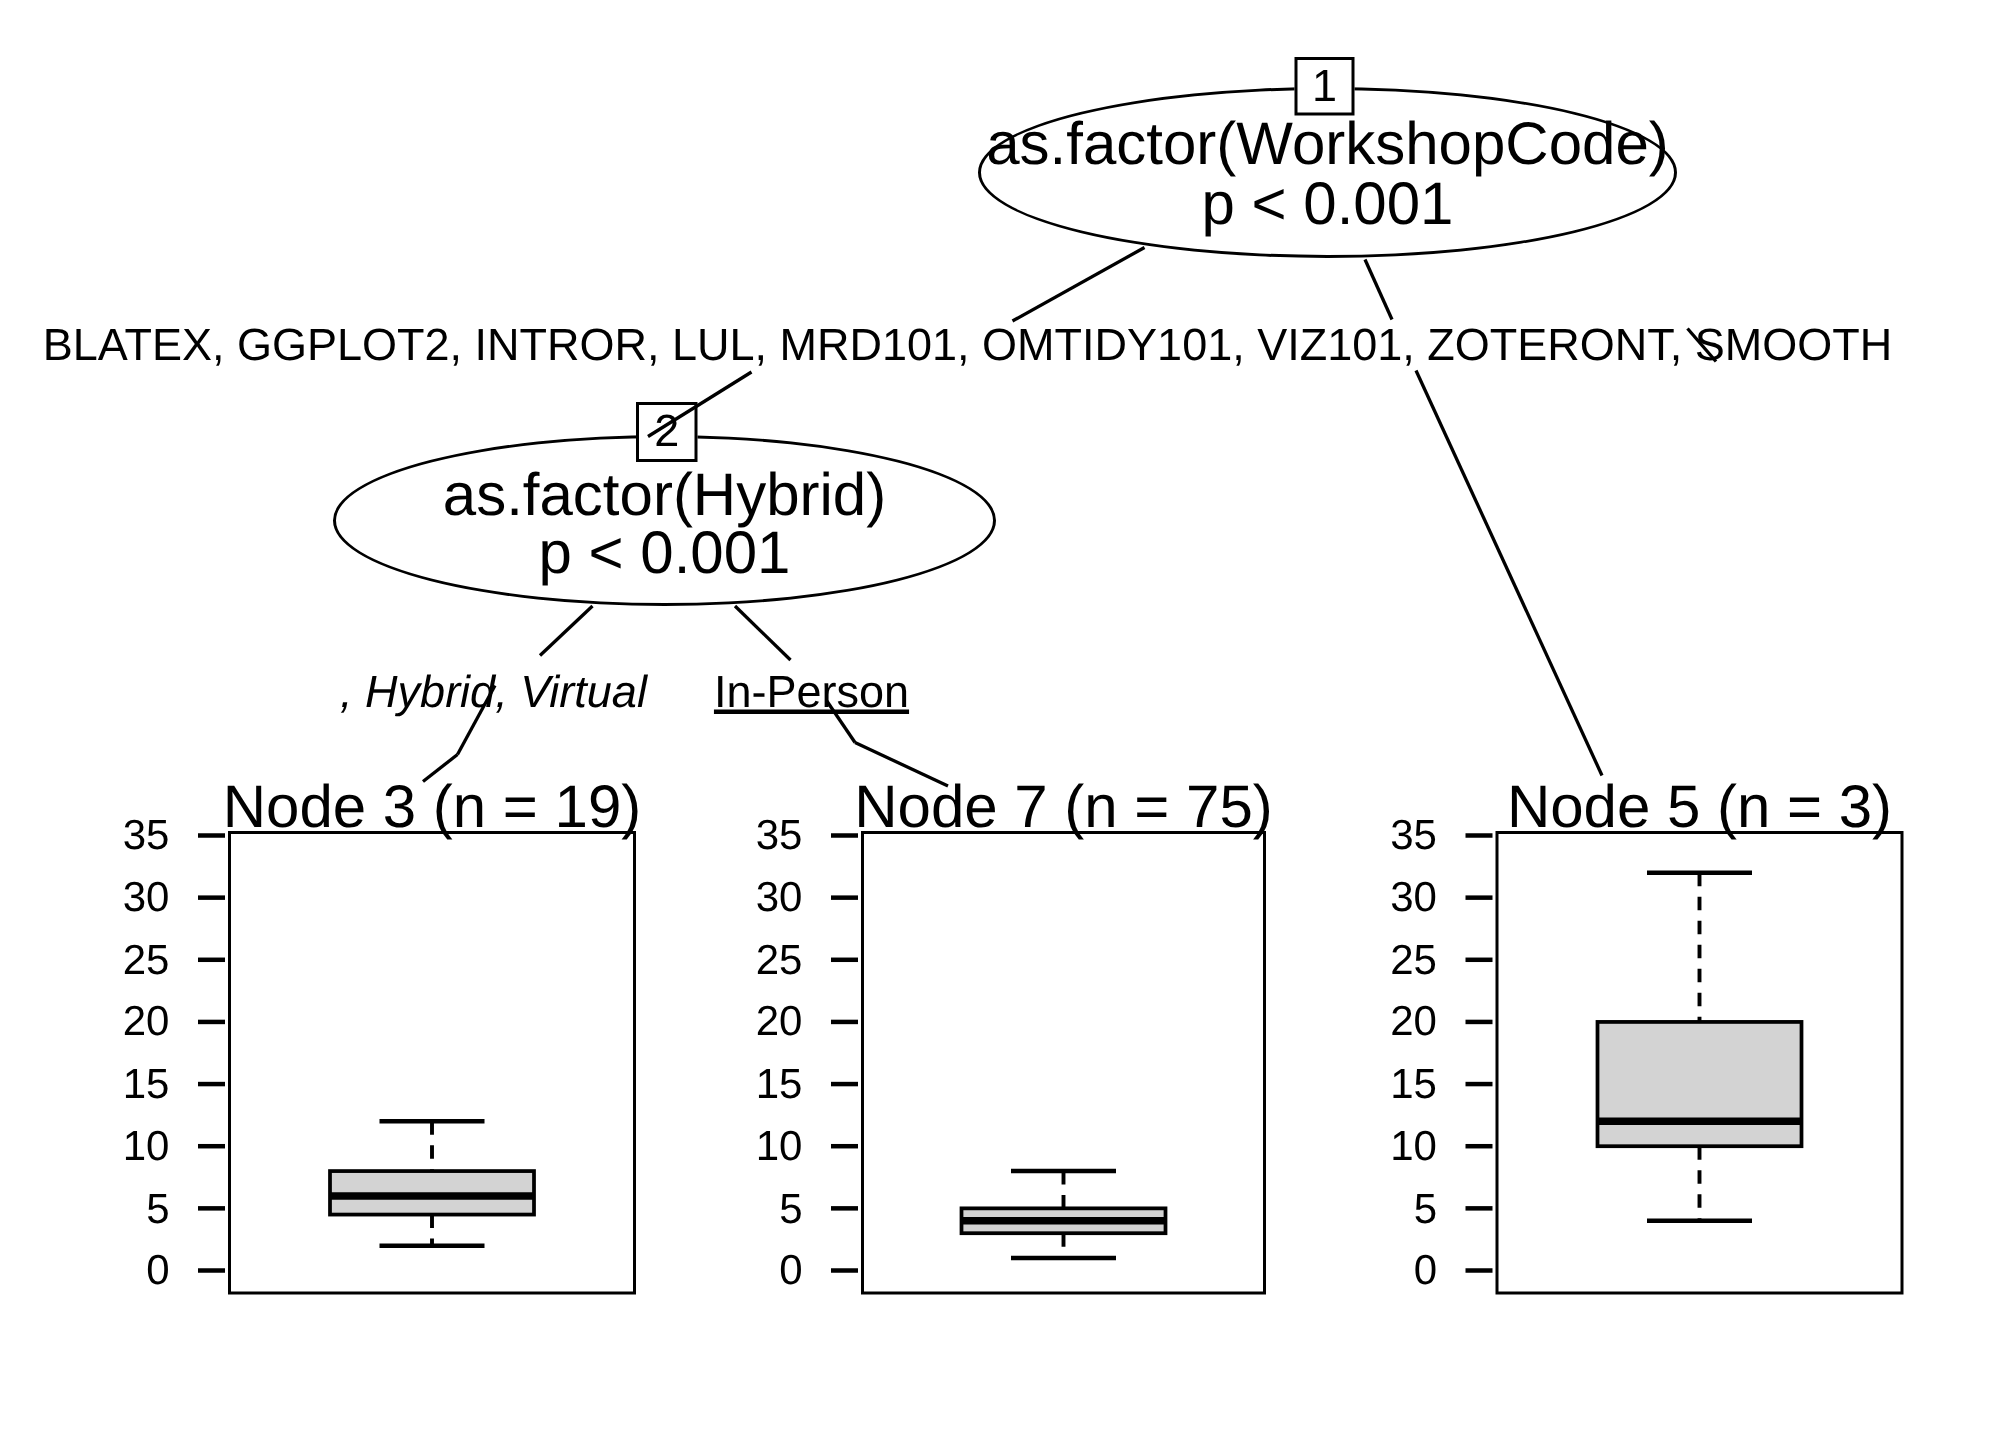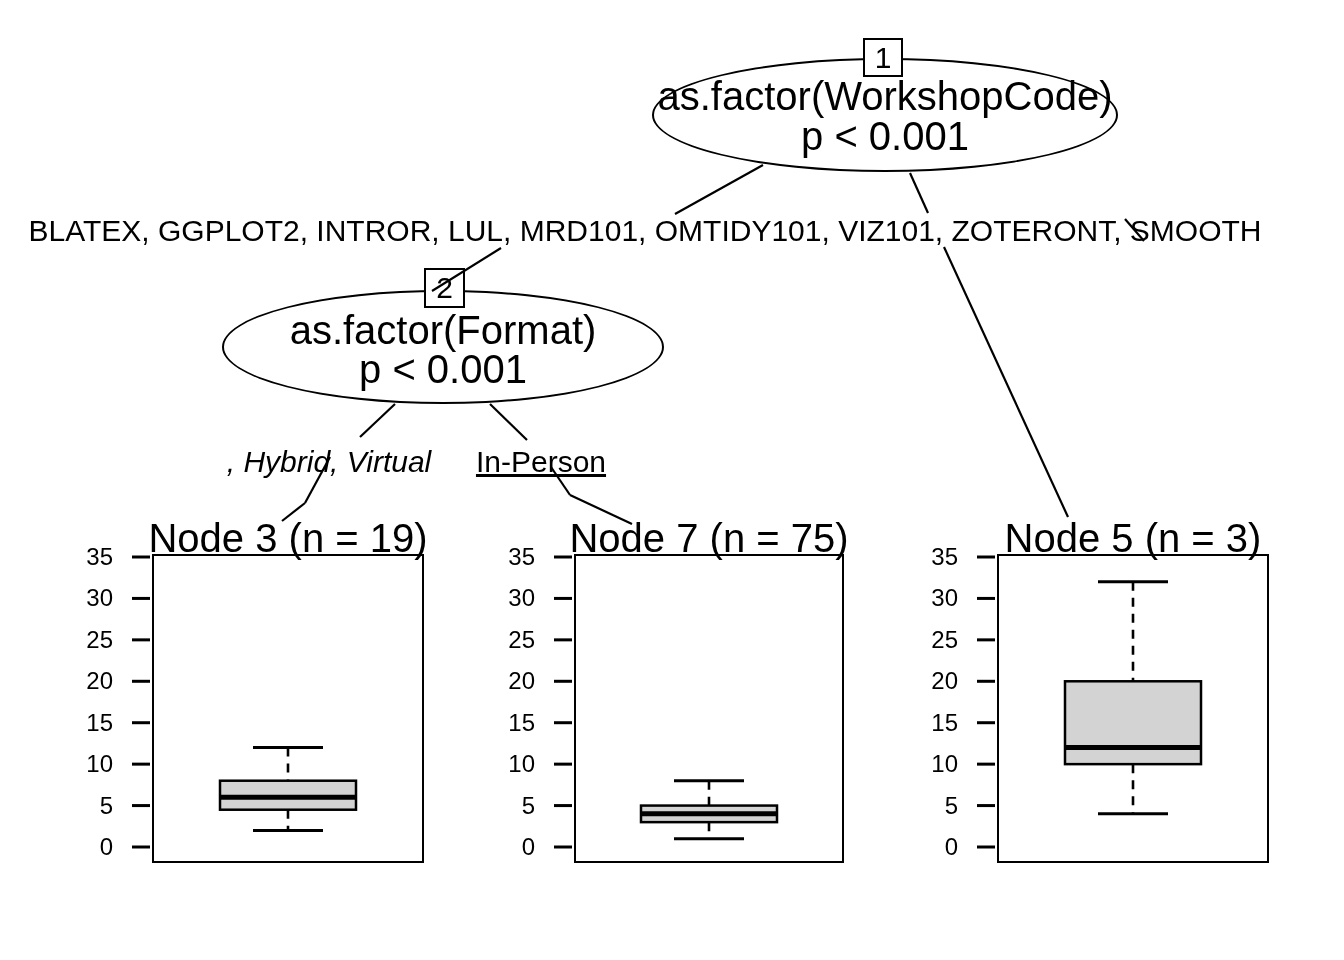--- a/index.html
+++ b/index.html
@@ -51,21 +51,21 @@
   .panel-title{
     position:absolute;
     transform:translateX(-50%);
     font-size:40px;
     line-height:36px;
     white-space:nowrap;
     z-index:4;
   }
   .tick-label{
     position:absolute;
-    font-size:24px;
+    font-size:28px;
     line-height:38px;
     height:38px;
     text-align:right;
     white-space:nowrap;
     z-index:4;
   }
   #edge-row-1{
     left:0;width:1290px;text-align:center;
   }
 </style>
@@ -135,21 +135,21 @@
 
   <div class="node-ellipse" style="left:652px;top:58px;width:462px;height:110px;"></div>
   <div class="node-id" style="left:863px;top:38px;width:36px;height:35px;line-height:35px;">1</div>
   <div class="node-line" style="left:652px;top:76px;width:466px;">as.factor(WorkshopCode)</div>
   <div class="node-line" style="left:652px;top:116px;width:466px;">p &lt; 0.001</div>
 
   <div class="edge-label" id="edge-row-1" style="top:211px;">BLATEX, GGPLOT2, INTROR, LUL, MRD101, OMTIDY101, VIZ101, ZOTERONT, SMOOTH</div>
 
   <div class="node-ellipse" style="left:222px;top:290px;width:438px;height:110px;"></div>
   <div class="node-id" style="left:424px;top:268px;width:37px;height:36px;line-height:36px;">2</div>
-  <div class="node-line" style="left:222px;top:310px;width:442px;">as.factor(Format)</div>
+  <div class="node-line" style="left:222px;top:310px;width:442px;">as.factor(Hybrid)</div>
   <div class="node-line" style="left:222px;top:349px;width:442px;">p &lt; 0.001</div>
 
   <div class="edge-label centered" style="left:329px;top:442px;font-style:italic;">, Hybrid, Virtual</div>
   <div class="edge-label centered" style="left:541px;top:442px;text-decoration:underline;">In-Person</div>
 
   <div id="panels">
       <div class="panel-title" style="left: 288px; top: 520px;">Node 3 (n = 19)</div>
       <div class="tick-label" style="right: 1231px; top: 828px;">0</div>
       <div class="tick-label" style="right: 1231px; top: 786.571px;">5</div>
       <div class="tick-label" style="right: 1231px; top: 745.143px;">10</div>

